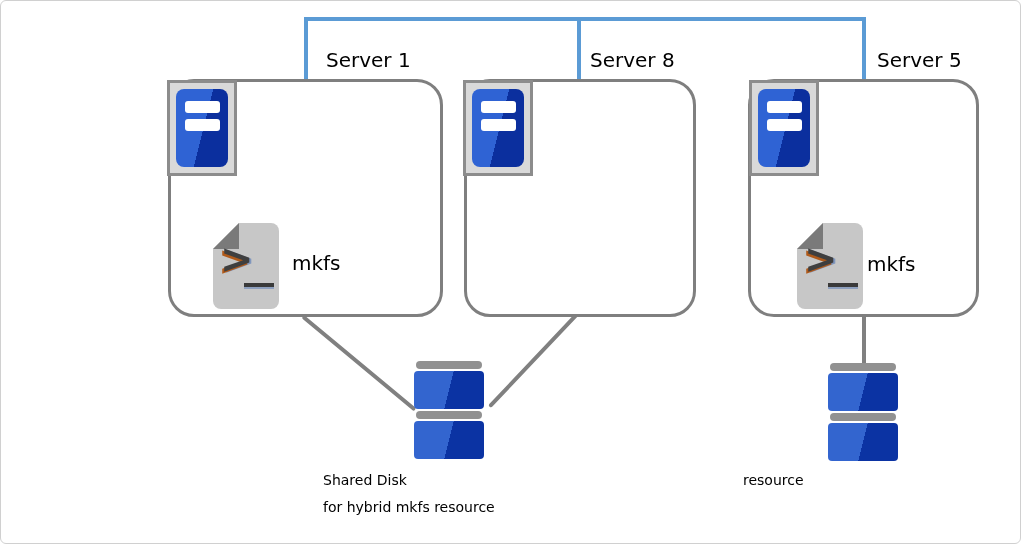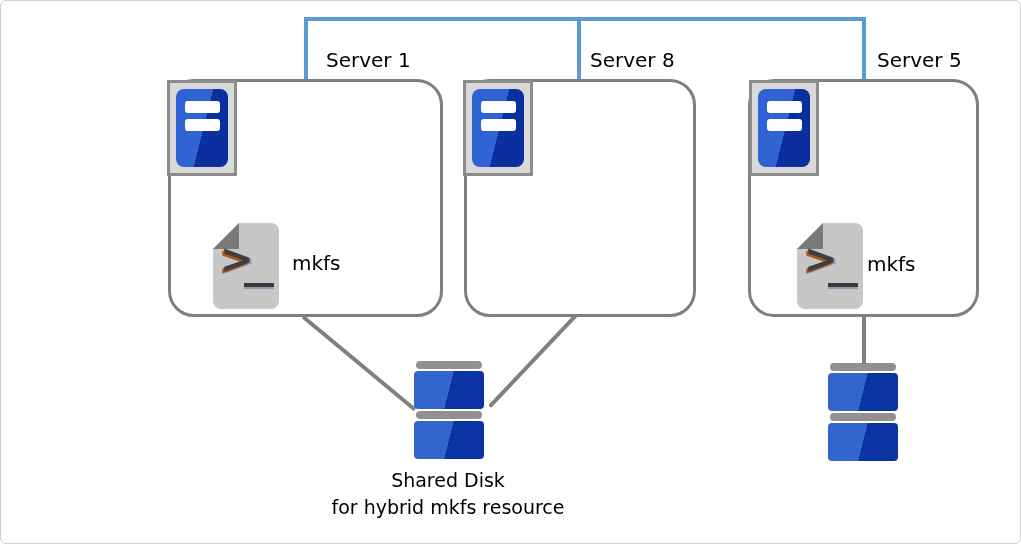--- a/index.html
+++ b/index.html
@@ -19,21 +19,21 @@
   .blue-line{background:#5B9BD5;}
   
   .server-box{
     background:#fff;
     border:3px solid #7f7f7f;
     border-radius:26px;
     box-sizing:border-box;
   }
   
   .lbl{font-size:20px;line-height:24px;white-space:nowrap;}
-  .disk-lbl{font-size:19px;line-height:27px;text-align:center;}
+  .disk-lbl{font-size:14px;line-height:27px;}
   
   .srv-frame{
     width:70px;height:96px;
     background:#d9d9d9;
     border:3px solid #8c8c8c;
     box-sizing:border-box;
   }
   .srv-tower{
     position:absolute;left:6px;top:6px;right:6px;bottom:6px;
     border-radius:8px;
@@ -159,15 +159,16 @@
     <div class="disk-drive" style="top:10px;"></div>
     <div class="disk-cap" style="top:50px;"></div>
     <div class="disk-drive" style="top:60px;"></div>
   </div>
 
   <div class="abs disk-lbl" style="left:322px;top:466px;width:250px;">
     <div>Shared Disk</div>
     <div>for hybrid mkfs resource</div>
   </div>
   <div class="abs disk-lbl" style="left:742px;top:466px;width:240px;">
+    <div>resource</div>
   </div>
 
 </div>
 
 </body></html>

